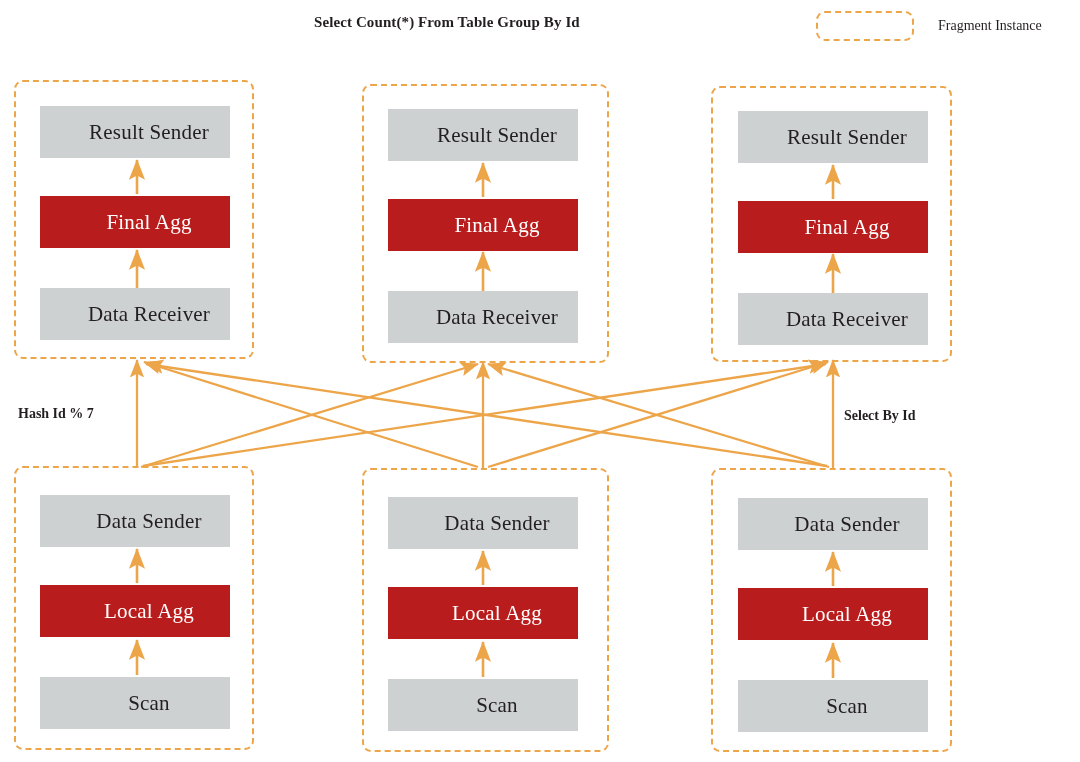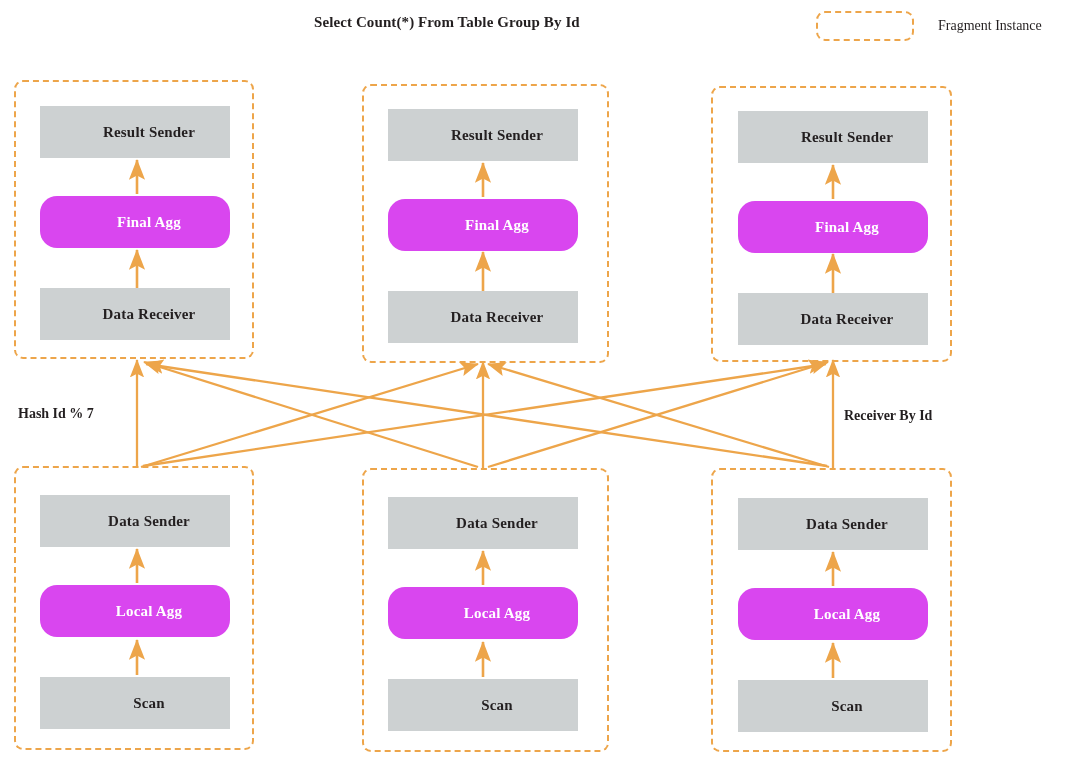--- a/index.html
+++ b/index.html
@@ -55,33 +55,32 @@
     border-radius: 9px;
     box-sizing: border-box;
     background: transparent;
   }
   .op-box {
     position: absolute;
     box-sizing: border-box;
     display: flex;
     align-items: center;
     justify-content: center;
-    font-weight: bold;
-    font-size: 15px;
+    font-weight: normal;
+    font-size: 21px;
     letter-spacing: 0.2px;
     padding-left: 28px;
   }
   .op-gray {
     background: #cdd1d2;
     color: #231f20;
   }
   .op-teal {
-    background: #d946ef;
+    background: #b91c1c;
     color: #ffffff;
-    border-radius: 17px;
   }
   svg#arrows {
     position: absolute;
     left: 0; top: 0;
     width: 1080px;
     height: 762px;
     pointer-events: none;
   }
 </style>
 </head>
@@ -133,21 +132,21 @@
       <line x1="479" y1="677" y2="642" x2="479"></line>
       <line x1="479" y1="585" y2="551" x2="479"></line>
 
       <line x1="829" y1="678" y2="643" x2="829"></line>
       <line x1="829" y1="586" y2="552" x2="829"></line>
     </g>
   </svg>
 
   <div class="edge-label" style="left:14px; top:406px;">Hash Id % 7</div>
 
-  <div class="edge-label" style="left:840px; top:408px;">Receiver By Id</div>
+  <div class="edge-label" style="left:840px; top:408px;">Select By Id</div>
 
   <div class="fragment" style="left:10px; top:80px; width:240px; height:279px;">
   </div>
   <div class="op-box op-gray" style="left:36px; top:106px; width:190px; height:52px;">Result Sender</div>
   <div class="op-box op-teal" style="left:36px; top:196px; width:190px; height:52px;">Final Agg</div>
   <div class="op-box op-gray" style="left:36px; top:288px; width:190px; height:52px;">Data Receiver</div>
 
   <div class="fragment" style="left:358px; top:84px; width:247px; height:279px;">
   </div>
   <div class="op-box op-gray" style="left:384px; top:109px; width:190px; height:52px;">Result Sender</div>

